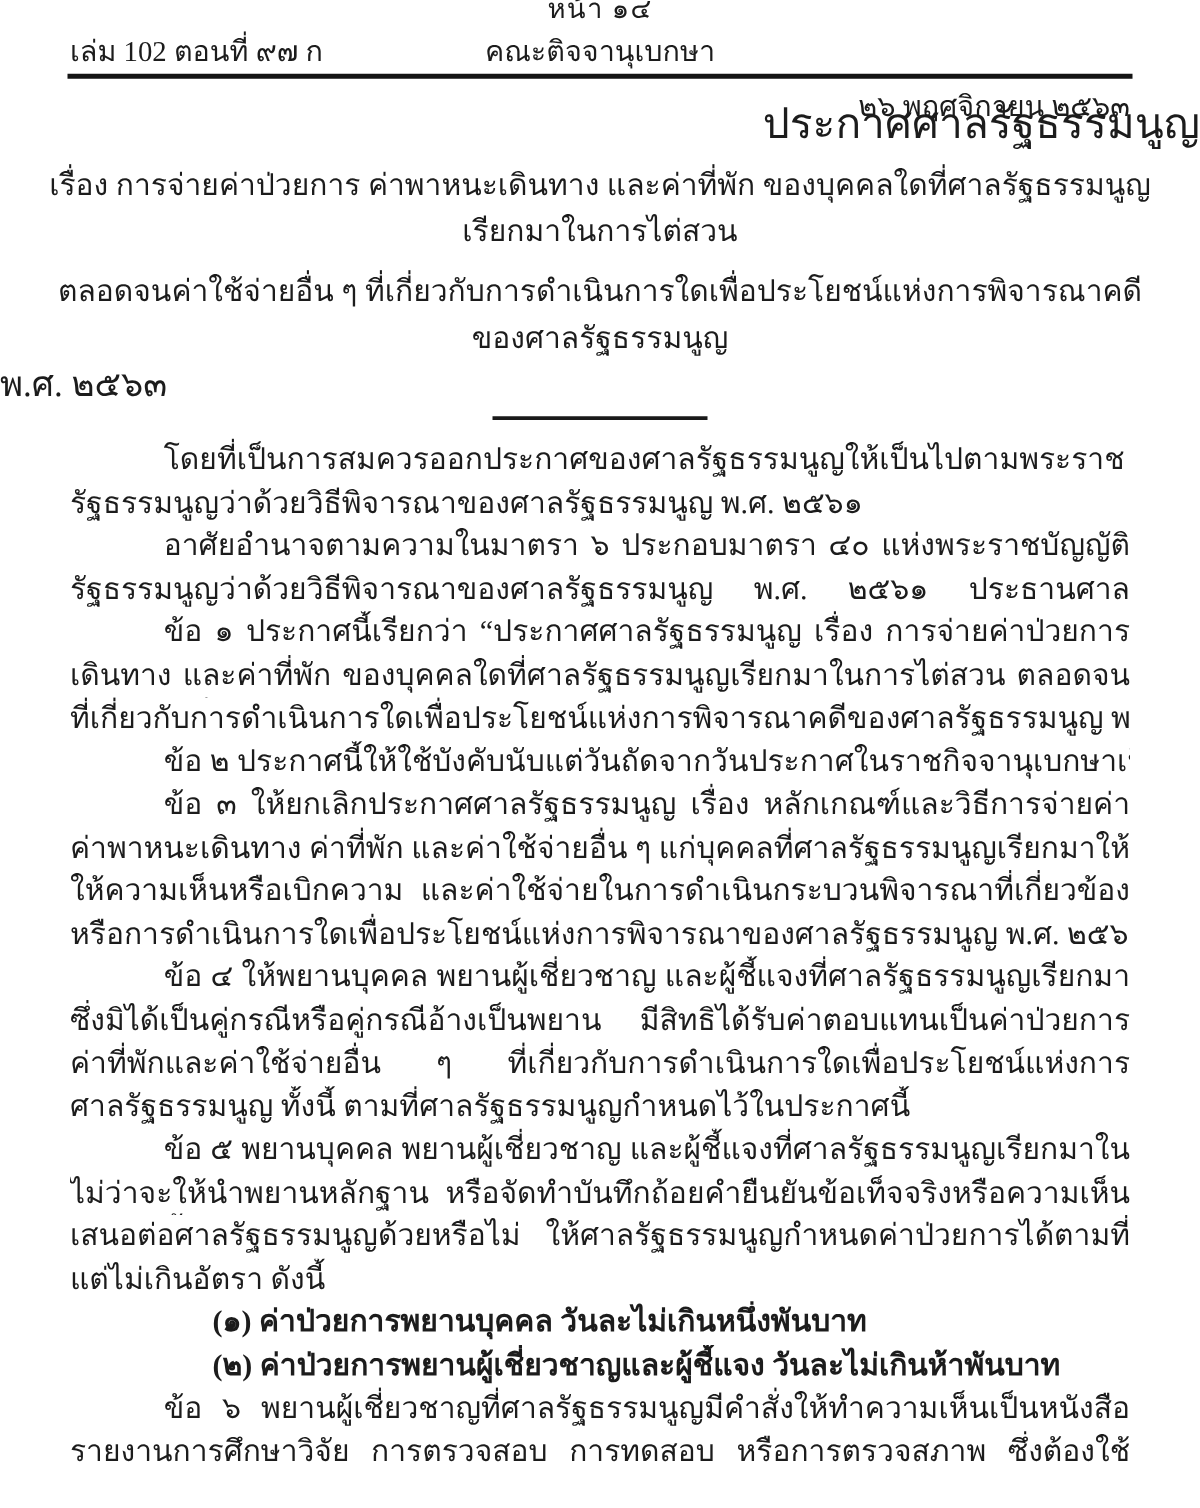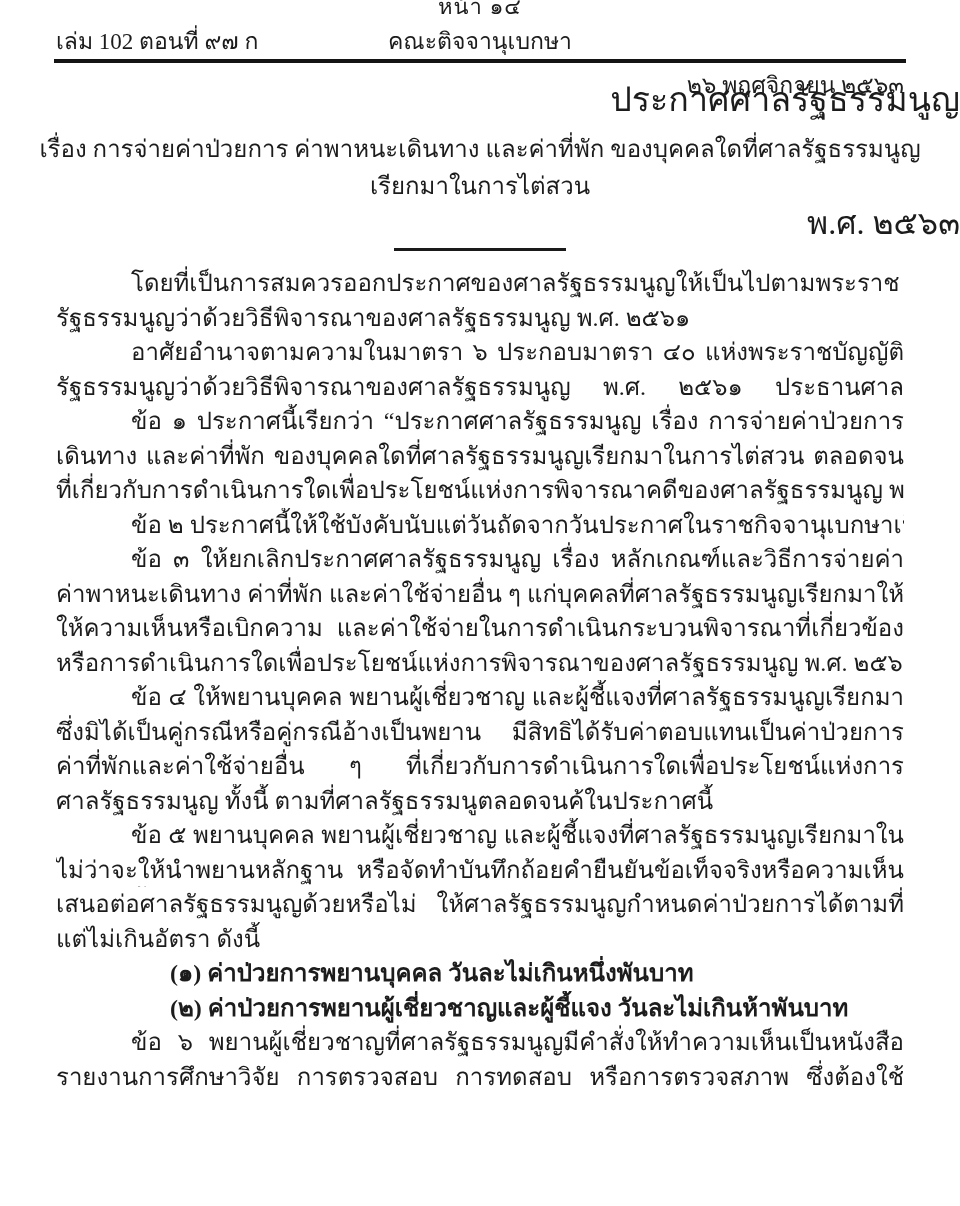--- a/index.html
+++ b/index.html
@@ -39,22 +39,22 @@
     margin-top: 17px;
     text-align: right;
     font-size: 34px; line-height: 40px;
   }
   .doc-subject {
     margin: 11px 30px 0 30px;
     text-align: center;
     font-size: 24px; line-height: 37px;
   }
   .doc-year {
-    text-align: right;
-    font-size: 32px; line-height: 37px;
+    text-align: left;
+    font-size: 28px; line-height: 37px;
   }
   .title-divider {
     width: 172px; height: 3px;
     background: #1a1a1a;
     margin: 6px auto 0 auto;
   }
 
   
   .body-block {
     margin-top: 15px;
@@ -84,40 +84,41 @@
 
   <div class="header-row">
     <span class="header-left">เล่ม   102   ตอนที่   ๙๗   ก</span>
     <span class="header-center">คณะติจจานุเบกษา</span>
     <span class="header-right">๒๖   พฤศจิกายน   ๒๕๖๓</span>
   </div>
   <div class="header-rule"></div>
 
   <div class="doc-title">ประกาศศาลรัฐธรรมนูญ</div>
   <div class="doc-subject">เรื่อง  การจ่ายค่าป่วยการ  ค่าพาหนะเดินทาง  และค่าที่พัก  ของบุคคลใดที่ศาลรัฐธรรมนูญเรียกมาในการไต่สวน</div>
+  <div class="doc-subject">ตลอดจนค่าใช้จ่ายอื่น ๆ  ที่เกี่ยวกับการดำเนินการใดเพื่อประโยชน์แห่งการพิจารณาคดีของศาลรัฐธรรมนูญ</div>
   <div class="doc-year">พ.ศ.  ๒๕๖๓</div>
   <div class="title-divider"></div>
 
   <div class="body-block">
     <div class="line ind just">โดยที่เป็นการสมควรออกประกาศของศาลรัฐธรรมนูญให้เป็นไปตามพระราชบัญญัติประกอบ</div>
     <div class="line">รัฐธรรมนูญว่าด้วยวิธีพิจารณาของศาลรัฐธรรมนูญ พ.ศ. ๒๕๖๑</div>
     <div class="line ind just">อาศัยอำนาจตามความในมาตรา ๖ ประกอบมาตรา ๔๐ แห่งพระราชบัญญัติประกอบ</div>
     <div class="line just">รัฐธรรมนูญว่าด้วยวิธีพิจารณาของศาลรัฐธรรมนูญ พ.ศ. ๒๕๖๑ ประธานศาลรัฐธรรมนูญโดยมติของ</div>
     <div class="line ind just">ข้อ ๑  ประกาศนี้เรียกว่า “ประกาศศาลรัฐธรรมนูญ เรื่อง การจ่ายค่าป่วยการ ค่าพาหนะ</div>
     <div class="line just">เดินทาง และค่าที่พัก ของบุคคลใดที่ศาลรัฐธรรมนูญเรียกมาในการไต่สวน ตลอดจนค่าใช้จ่ายอื่น ๆ</div>
     <div class="line">ที่เกี่ยวกับการดำเนินการใดเพื่อประโยชน์แห่งการพิจารณาคดีของศาลรัฐธรรมนูญ  พ.ศ.  ๒๕๖๓”</div>
     <div class="line ind">ข้อ ๒   ประกาศนี้ให้ใช้บังคับนับแต่วันถัดจากวันประกาศในราชกิจจานุเบกษาเป็นต้นไป</div>
     <div class="line ind just">ข้อ ๓  ให้ยกเลิกประกาศศาลรัฐธรรมนูญ เรื่อง หลักเกณฑ์และวิธีการจ่ายค่าป่วยการ</div>
     <div class="line just">ค่าพาหนะเดินทาง ค่าที่พัก และค่าใช้จ่ายอื่น ๆ แก่บุคคลที่ศาลรัฐธรรมนูญเรียกมาให้ถ้อยคำ</div>
     <div class="line just">ให้ความเห็นหรือเบิกความ และค่าใช้จ่ายในการดำเนินกระบวนพิจารณาที่เกี่ยวข้องกับการส่งเอกสาร</div>
     <div class="line">หรือการดำเนินการใดเพื่อประโยชน์แห่งการพิจารณาของศาลรัฐธรรมนูญ  พ.ศ.  ๒๕๖๐</div>
     <div class="line ind just">ข้อ ๔  ให้พยานบุคคล พยานผู้เชี่ยวชาญ และผู้ชี้แจงที่ศาลรัฐธรรมนูญเรียกมาในการไต่สวน</div>
     <div class="line just">ซึ่งมิได้เป็นคู่กรณีหรือคู่กรณีอ้างเป็นพยาน มีสิทธิได้รับค่าตอบแทนเป็นค่าป่วยการ ค่าพาหนะเดินทาง</div>
     <div class="line just">ค่าที่พักและค่าใช้จ่ายอื่น ๆ ที่เกี่ยวกับการดำเนินการใดเพื่อประโยชน์แห่งการพิจารณาคดีของ</div>
-    <div class="line">ศาลรัฐธรรมนูญ  ทั้งนี้  ตามที่ศาลรัฐธรรมนูตลอดจนค้ในประกาศนี้</div>
+    <div class="line">ศาลรัฐธรรมนูญ  ทั้งนี้  ตามที่ศาลรัฐธรรมนูญกำหนดไว้ในประกาศนี้</div>
     <div class="line ind just">ข้อ ๕  พยานบุคคล พยานผู้เชี่ยวชาญ และผู้ชี้แจงที่ศาลรัฐธรรมนูญเรียกมาในการไต่สวน</div>
     <div class="line just">ไม่ว่าจะให้นำพยานหลักฐาน หรือจัดทำบันทึกถ้อยคำยืนยันข้อเท็จจริงหรือความเห็น หรือคำชี้แจง</div>
     <div class="line just">เสนอต่อศาลรัฐธรรมนูญด้วยหรือไม่ ให้ศาลรัฐธรรมนูญกำหนดค่าป่วยการได้ตามที่เห็นสมควร</div>
     <div class="line">แต่ไม่เกินอัตรา  ดังนี้</div>
     <div class="line ind2">(๑) ค่าป่วยการพยานบุคคล  วันละไม่เกินหนึ่งพันบาท</div>
     <div class="line ind2">(๒) ค่าป่วยการพยานผู้เชี่ยวชาญและผู้ชี้แจง  วันละไม่เกินห้าพันบาท</div>
     <div class="line ind just">ข้อ ๖  พยานผู้เชี่ยวชาญที่ศาลรัฐธรรมนูญมีคำสั่งให้ทำความเห็นเป็นหนังสือ โดยให้ทำเป็น</div>
     <div class="line just">รายงานการศึกษาวิจัย การตรวจสอบ การทดสอบ หรือการตรวจสภาพ ซึ่งต้องใช้เวลา ความรู้</div>
 
   </div>

